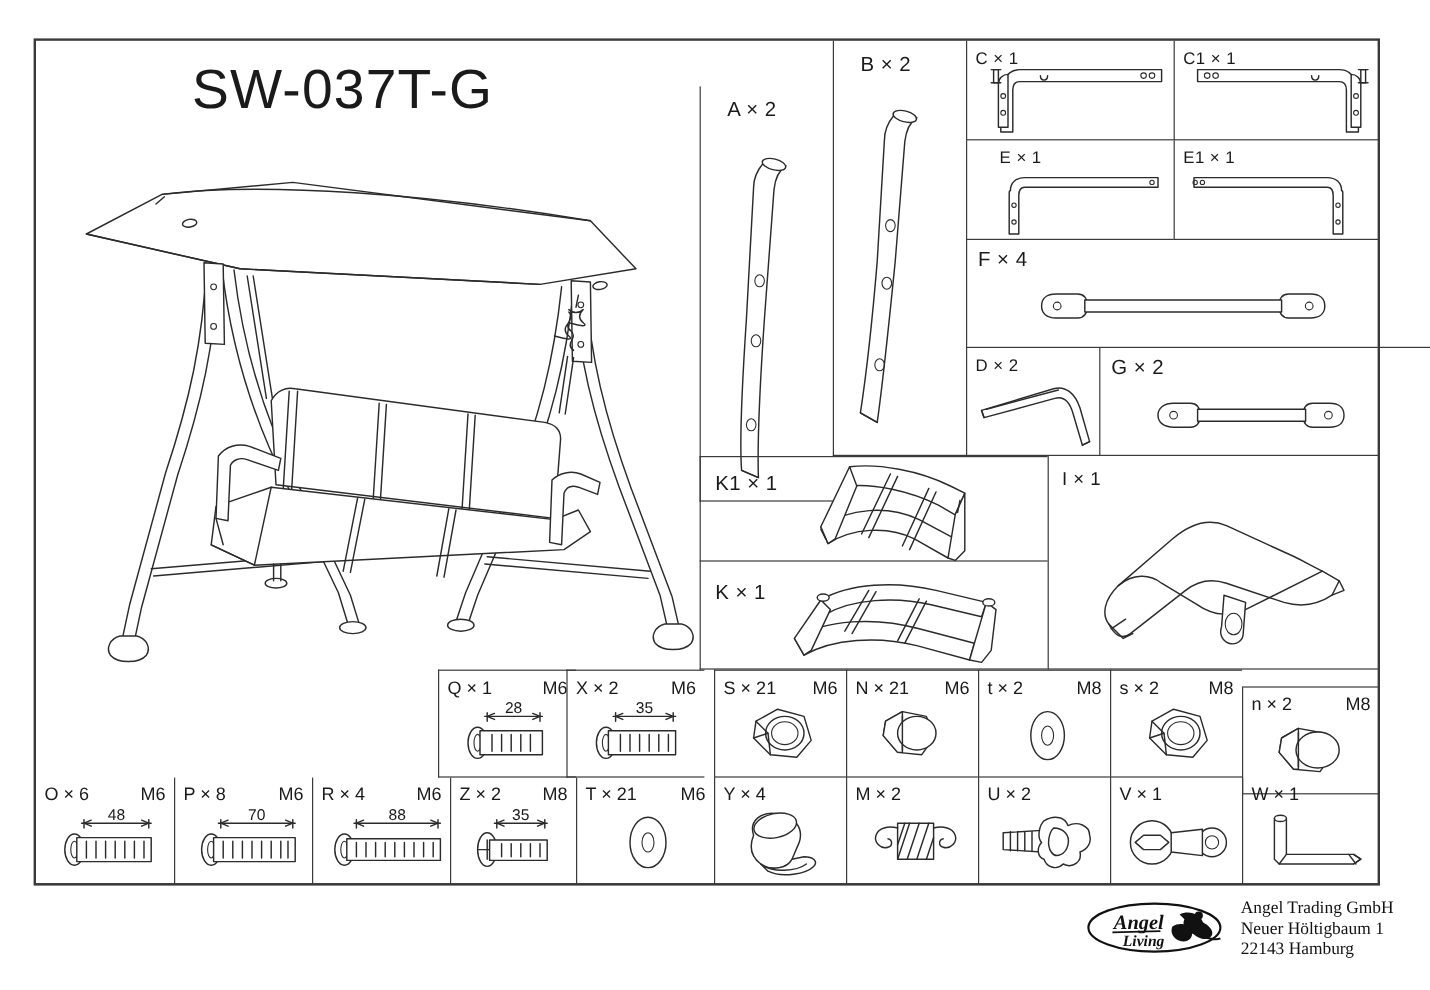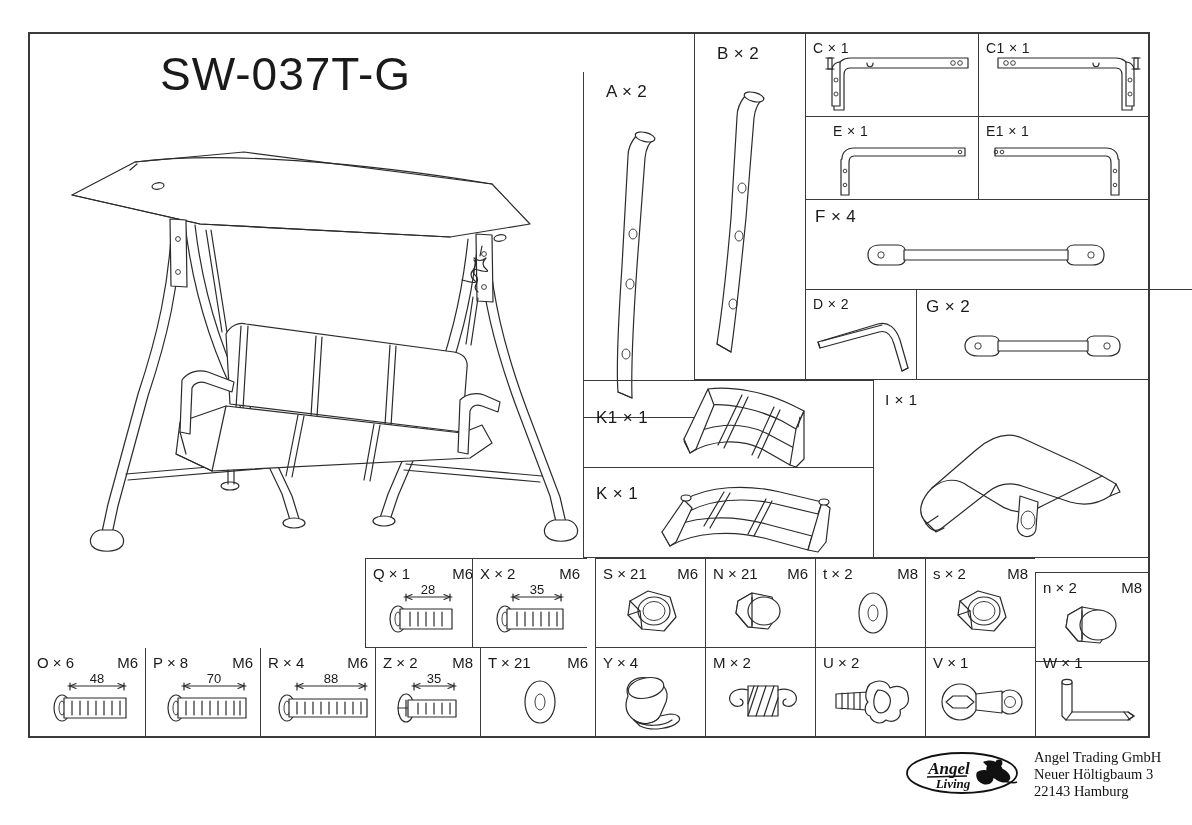--- a/index.html
+++ b/index.html
@@ -214,21 +214,21 @@
     <svg style="position:absolute;left:45px;top:43px;" width="160" height="26" viewBox="0 0 160 26">
       <path class="sf" d="M16 3 L30 3 C 36 3 38 7 38 13 C 38 19 36 23 30 23 L16 23 C 8 23 3 19 3 13 C 3 7 8 3 16 3 Z"></path>
       <path class="sf" d="M146 3 L132 3 C 126 3 124 7 124 13 C 124 19 126 23 132 23 L146 23 C 154 23 158 19 158 13 C 158 7 154 3 146 3 Z"></path>
       <path class="sf" d="M36 8 L126 8 L126 18 L36 18 Z"></path>
       <circle class="sth" cx="16" cy="13" r="3.2"></circle>
       <circle class="sth" cx="145" cy="13" r="3.2"></circle>
     </svg>
   </div>
 
   <div class="cell bl bb bt" style="left:583px;top:380px;width:290px;height:88px;">
-    <span class="lbl" style="left:12px;top:27px;">K1 × 1</span>
+    <span class="lbl" style="left:12px;top:12px;">K1 × 1</span>
     <svg style="position:absolute;left:78px;top:2px;" width="205" height="90" viewBox="0 0 205 90">
       <path class="sf" d="M46 6 C 70 3 104 9 130 22 L142 28 L134 46 L120 38 C 96 26 66 20 46 22 Z"></path>
       <path class="sf" d="M22 56 C 46 40 78 38 104 50 L134 66 L128 82 L100 66 C 78 55 48 57 28 70 Z"></path>
       <path class="sf" d="M46 6 L22 56 L28 70 L34 66 L52 22 Z"></path>
       <path class="sf" d="M134 46 L128 82 L134 84 L142 76 L142 28 Z"></path>
       <path class="s" d="M80 12 L56 62"></path>
       <path class="s" d="M86 14 L62 65"></path>
       <path class="s" d="M112 24 L90 72"></path>
       <path class="s" d="M118 27 L96 75"></path>
       <path class="s" d="M26 66 L22 58"></path>
@@ -474,18 +474,18 @@
       <g>
         <path d="M78 12 C 86 8 96 12 98 20 C 100 26 94 30 88 28 C 82 26 80 20 82 16 Z" fill="#111"></path>
         <path d="M86 20 C 92 16 100 18 104 24 C 108 30 102 34 96 32 C 90 30 86 26 86 20 Z" fill="#111"></path>
         <path d="M72 22 C 78 18 86 20 88 26 C 90 32 84 36 78 34 C 72 32 70 26 72 22 Z" fill="#111"></path>
         <circle cx="94" cy="13" r="3.4" fill="#111"></circle>
         <path d="M96 30 C 102 32 108 34 112 32" stroke="#111" stroke-width="1.6" fill="none"></path>
       </g>
     </svg>
     <div class="addr">
       <div>Angel Trading GmbH</div>
-      <div>Neuer Höltigbaum 3</div>
+      <div>Neuer Höltigbaum 1</div>
       <div>22143 Hamburg</div>
     </div>
   </div>
 
 </div>
 
 </body></html>

